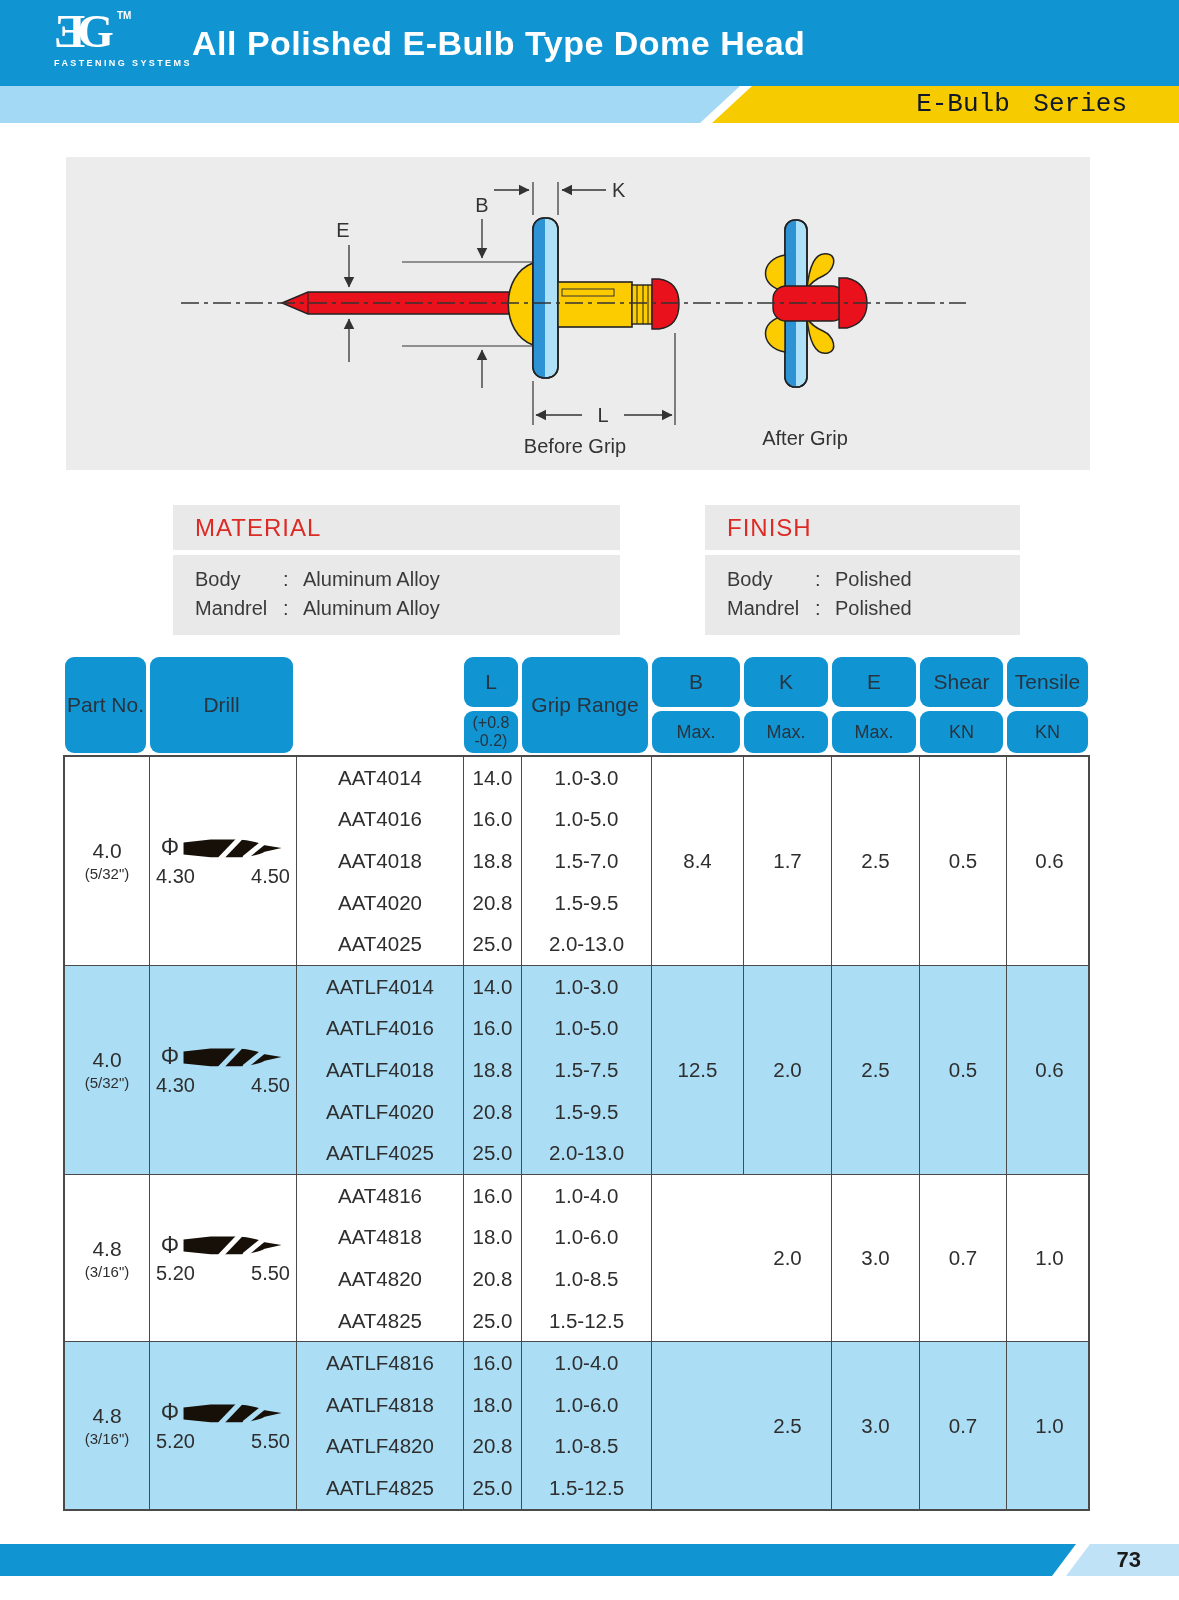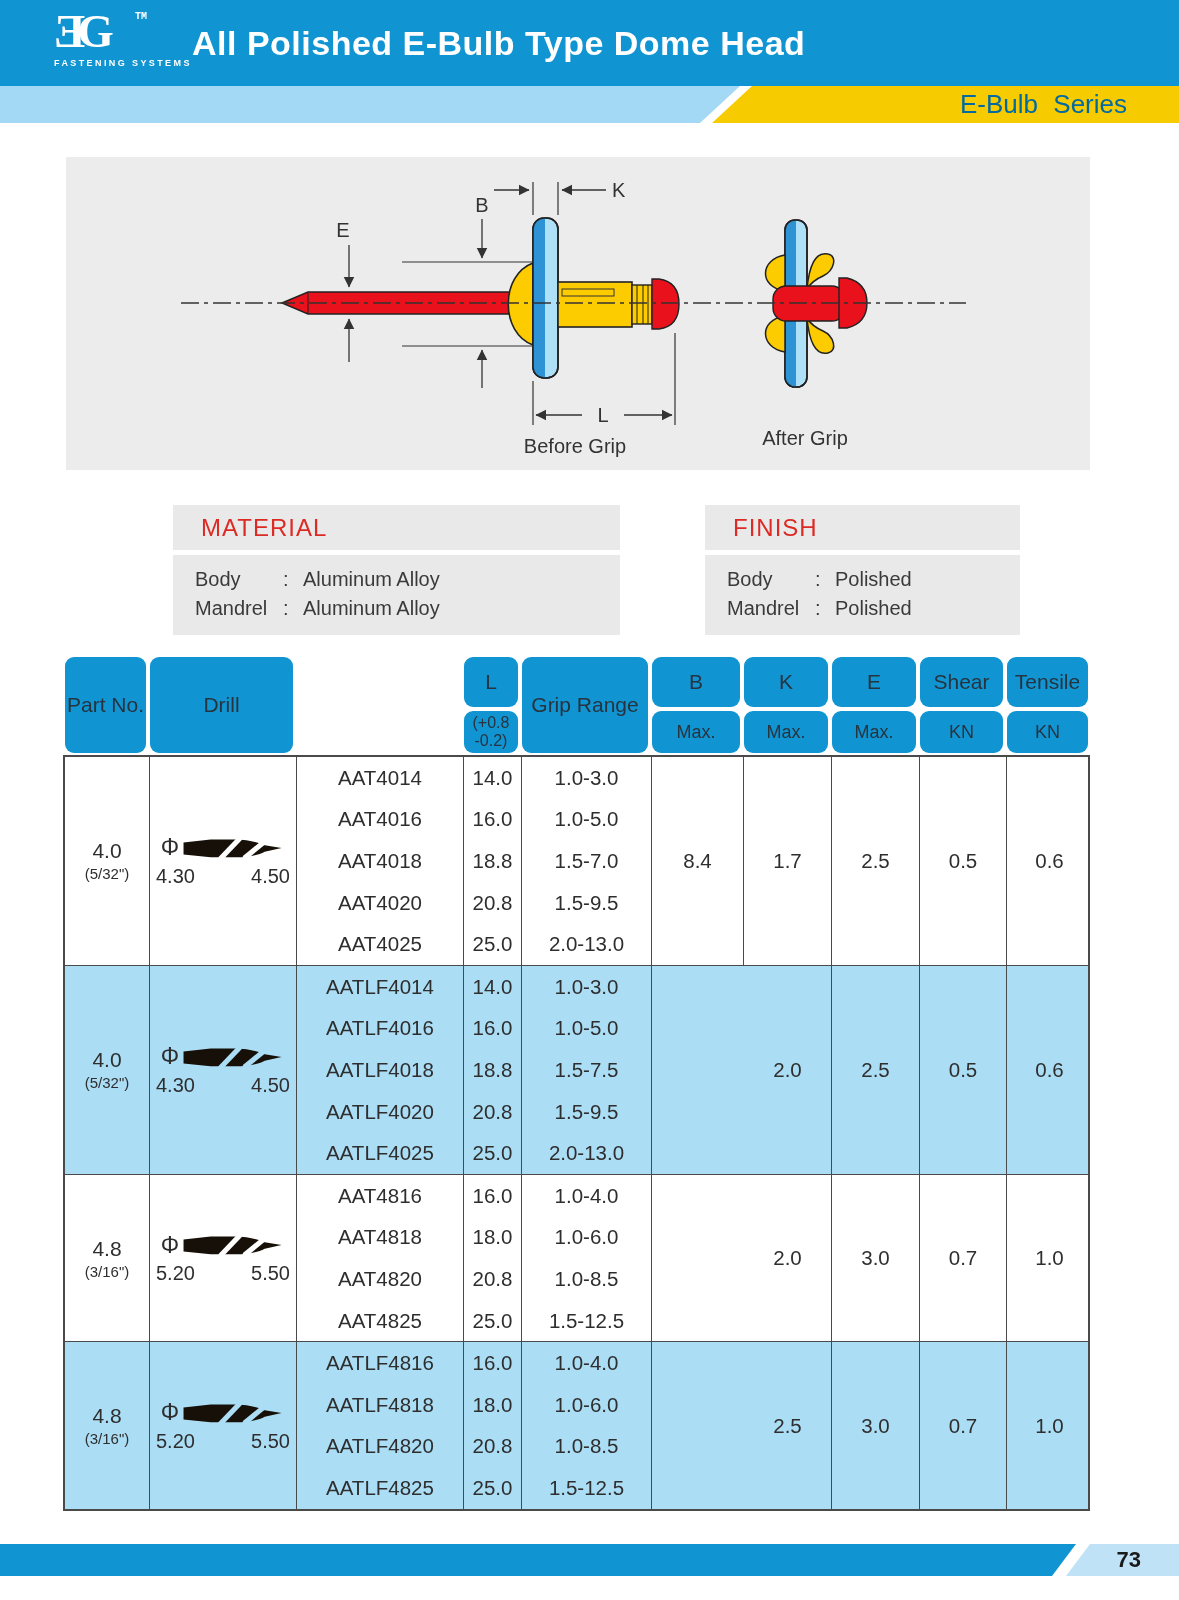--- a/index.html
+++ b/index.html
@@ -4,43 +4,43 @@
 <style>
   html,body{margin:0;padding:0;background:#fff;}
   .page{position:relative;width:1179px;height:1600px;background:#fff;overflow:hidden;
         font-family:"Liberation Sans", sans-serif;color:#2b2b2b;}
 
   
   .top-band{position:absolute;left:0;top:0;width:1179px;height:86px;background:#1194D2;}
   .logo{position:absolute;left:54px;top:8px;color:#fff;line-height:1;}
   .logo-mark{font-family:"Liberation Serif", serif;font-weight:bold;font-size:47px;}
   .logo-e{display:inline-block;transform:scaleX(-1);margin-right:-8px;}
-  .logo-tm{font-size:10px;vertical-align:28px;letter-spacing:0;margin-left:21px;font-family:Liberation Mono, monospace;}
+  .logo-tm{font-size:10px;vertical-align:28px;letter-spacing:0;margin-left:3px;font-family:Liberation Sans, sans-serif;}
   .logo-tagline{font-size:9px;letter-spacing:2.4px;margin-top:4px;font-weight:bold;}
   .page-title{position:absolute;left:192px;top:0;height:86px;line-height:86px;
               font-size:34px;font-weight:bold;color:#fff;letter-spacing:.5px;}
 
   
   .sub-band{position:absolute;left:0;top:86px;width:1179px;height:37px;background:#fff;}
   .sub-blue{position:absolute;inset:0;background:#A3D9F5;
             clip-path:polygon(0 0,740px 0,700px 100%,0 100%);}
   .sub-yellow{position:absolute;inset:0;background:#F6CB00;
             clip-path:polygon(752px 0,100% 0,100% 100%,712px 100%);}
   .series-label{position:absolute;right:52px;top:0;height:37px;line-height:37px;
-            font-size:26px;color:#0369a1;word-spacing:8px;}
+            font-size:26px;color:#0f172a;word-spacing:8px;font-family:Liberation Mono, monospace;}
 
   
   .diagram{position:absolute;left:66px;top:157px;width:1024px;height:313px;background:#ECECED;}
   .diagram svg{display:block;}
   .dimtext{font-size:20px;fill:#333;}
   .caption{font-size:20px;fill:#333;}
 
   
   .infobox{position:absolute;top:505px;}
-  .infobox .ib-title{background:#E9E9E9;height:45px;line-height:45px;padding-left:28px;
+  .infobox .ib-title{background:#E9E9E9;height:45px;line-height:45px;padding-left:22px;
        color:#DC2A25;font-size:24px;letter-spacing:1px;}
   .infobox .ib-body{background:#E9E9E9;margin-top:5px;padding:10px 0 12px 22px;}
   .ib-row{font-size:20px;color:#3a3a3a;line-height:29px;display:flex;}
   .ib-label{display:inline-block;width:88px;}
   .ib-sep{display:inline-block;width:20px;}
   .box-material{left:173px;width:447px;}
   .box-finish{left:705px;width:315px;}
 
   
   .rtable{position:absolute;left:63px;top:655px;width:1027px;}
@@ -289,20 +289,21 @@
         <div class="cell" style="grid-column:5;grid-row:2">1.0-5.0</div>
         <div class="cell" style="grid-column:3;grid-row:3">AATLF4018</div>
         <div class="cell" style="grid-column:4;grid-row:3">18.8</div>
         <div class="cell" style="grid-column:5;grid-row:3">1.5-7.5</div>
         <div class="cell" style="grid-column:3;grid-row:4">AATLF4020</div>
         <div class="cell" style="grid-column:4;grid-row:4">20.8</div>
         <div class="cell" style="grid-column:5;grid-row:4">1.5-9.5</div>
         <div class="cell" style="grid-column:3;grid-row:5">AATLF4025</div>
         <div class="cell" style="grid-column:4;grid-row:5">25.0</div>
         <div class="cell" style="grid-column:5;grid-row:5">2.0-13.0</div>
+        <div class="cell" style="grid-column:6;grid-row:1/span 5">12.5</div>
         <div class="cell" style="grid-column:7;grid-row:1/span 5">2.0</div>
         <div class="cell" style="grid-column:8;grid-row:1/span 5">2.5</div>
         <div class="cell" style="grid-column:9;grid-row:1/span 5">0.5</div>
         <div class="cell nobr" style="grid-column:10;grid-row:1/span 5">0.6</div>
       </div>
 
       <div class="group">
         <div class="cell" style="grid-column:1;grid-row:1/span 4">
           <div class="size-main">4.8</div>
           <div class="size-inch">(3/16")</div>

